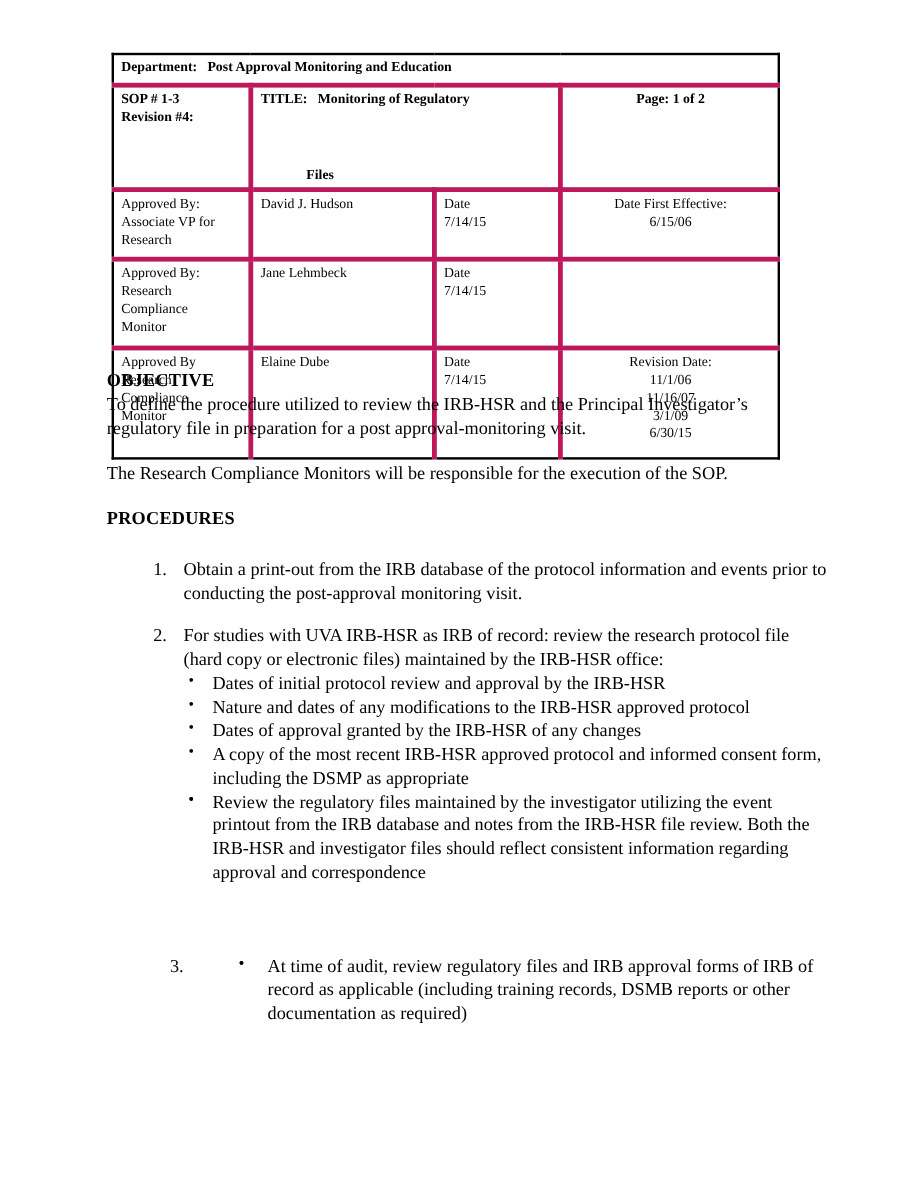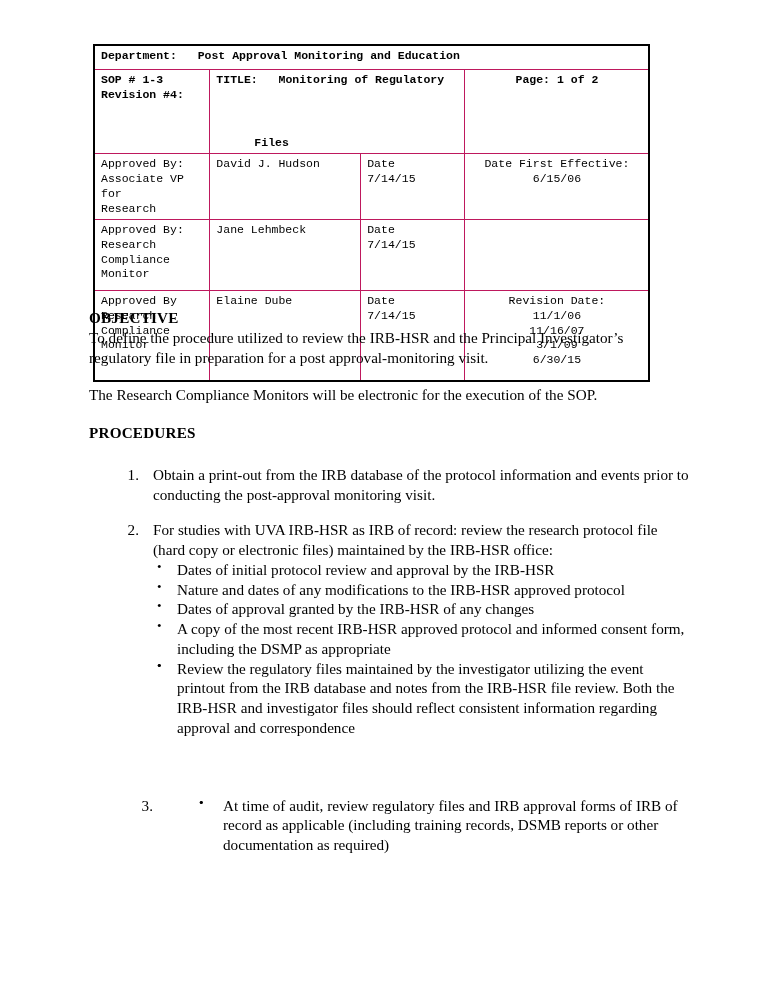--- a/index.html
+++ b/index.html
@@ -16,26 +16,26 @@
     overflow: hidden;
   }
 
   
   .sop-table {
     position: absolute;
     left: 93px;
     top: 44px;
     width: 557px;
     border-collapse: collapse;
-    font-family: Liberation Mono, monospace;
+    font-family: Liberation Serif, serif;
     font-size: 11.5px;
     line-height: 1.28;
   }
   .sop-table td {
-    border: 1px solid #be185d;
+    border: 4px solid #be185d;
     padding: 3px 5px 3px 6px;
     vertical-align: top;
     text-align: left;
   }
   .sop-table .outer-top { border-top: 2px solid #000; }
   .sop-table .outer-left { border-left: 2px solid #000; }
   .sop-table .outer-right { border-right: 2px solid #000; }
   .sop-table .outer-bottom { border-bottom: 2px solid #000; margin-top: 24px; }
 
   .cell-bold { font-weight: bold; }
@@ -206,21 +206,21 @@
 </tbody>
   </table>
 
 <div class="doc-body">
 
   <div class="sec-head">OBJECTIVE</div>
   <div class="sec-para">To define the procedure utilized to review the IRB-HSR and the Principal Investigator’s regulatory file in preparation for a post approval-monitoring visit.</div>
 
   <div class="gap-md"></div>
 
-  <div class="sec-para">The Research Compliance Monitors will be electronic for the execution of the SOP.</div>
+  <div class="sec-para">The Research Compliance Monitors will be responsible for the execution of the SOP.</div>
 
   <div class="gap-md"></div>
 
   <div class="sec-head">PROCEDURES</div>
 
   <div class="gap-lg"></div>
 
   <ol class="num-list">
 
     <li class="num-item">

